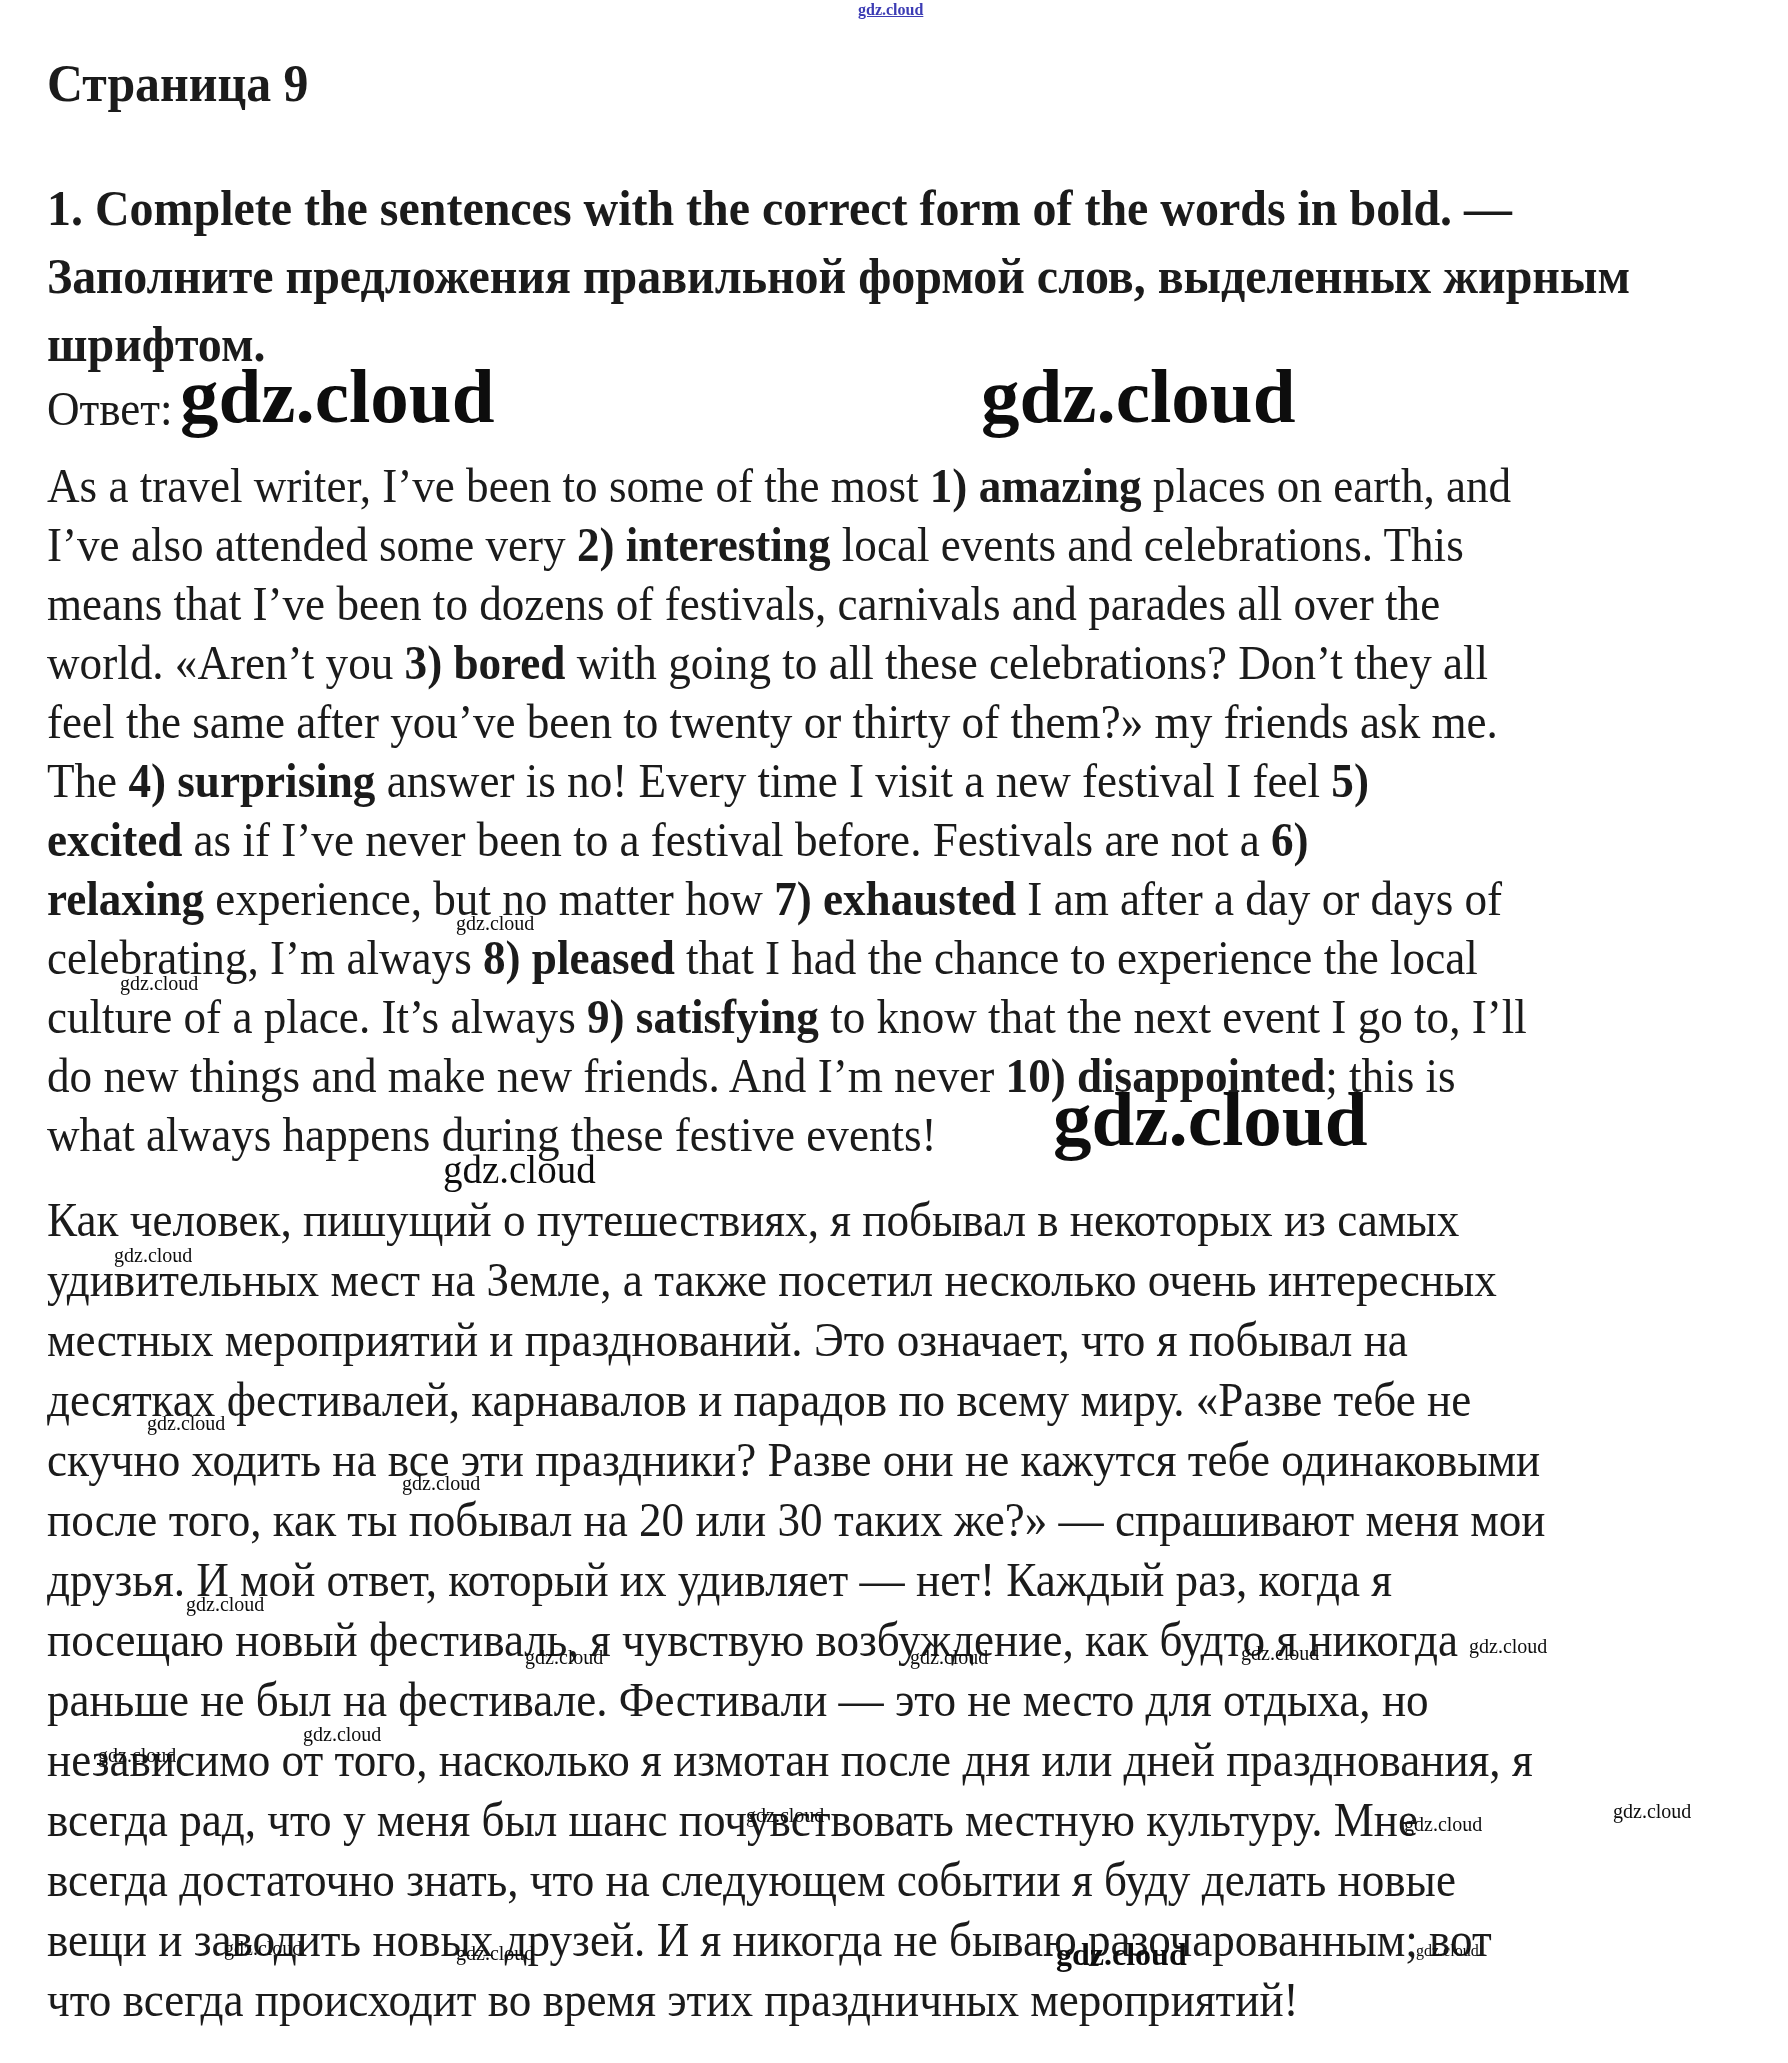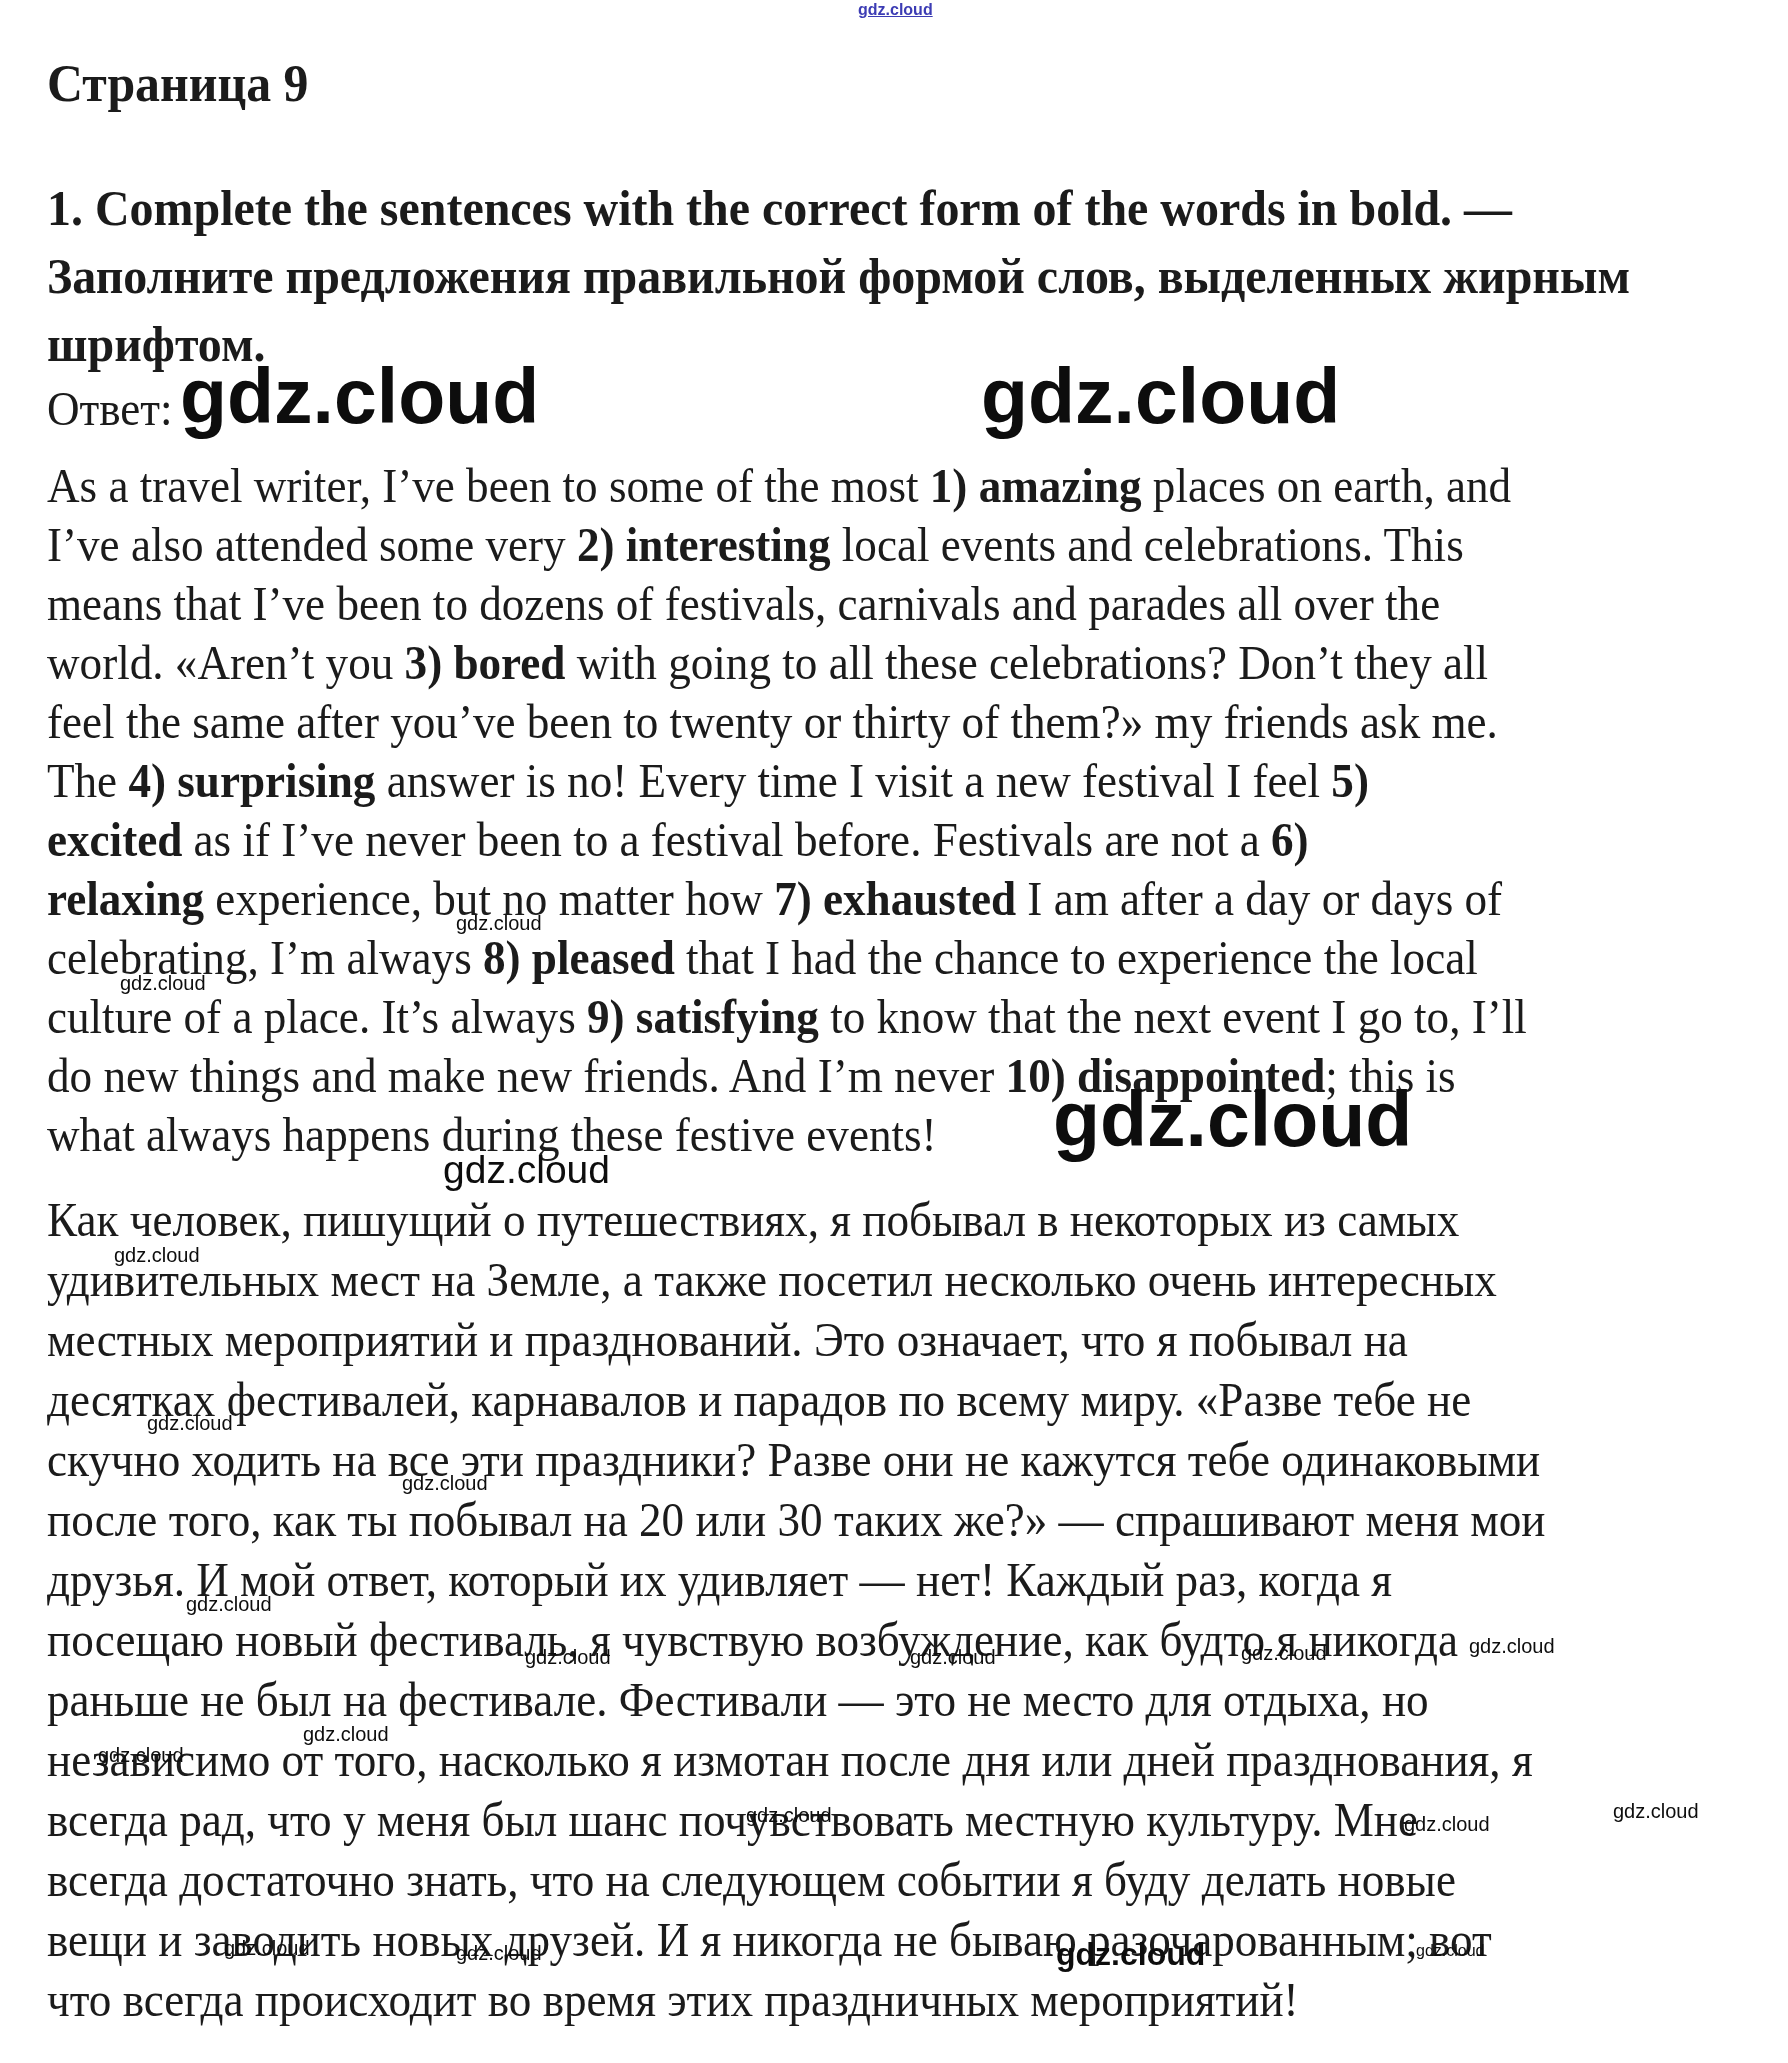--- a/index.html
+++ b/index.html
@@ -17,21 +17,21 @@
   .line b{font-weight:bold;}
 
   #page-heading{left:47px;top:54px;font-size:53px;font-weight:bold;line-height:1.1;}
   #task-block{left:47px;top:174px;font-size:51px;font-weight:bold;line-height:68px;}
   #answer-label{left:47px;top:383px;font-size:48px;line-height:1.1;}
   #para-en{left:47px;top:456px;font-size:48px;line-height:59px;}
   #para-ru{left:47px;top:1190px;font-size:48px;line-height:60px;}
 
   .wm{
     position:absolute;
-    font-family:Liberation Sans, sans-serif;
+    font-family:Liberation Serif, serif;
     color:#0d0d0d;
     line-height:1;
     white-space:nowrap;
   }
   .wm-top{font-size:16px;color:#3c3cb4;font-weight:600;text-decoration:underline;}
   .wm-big{font-size:77px;font-weight:600;}
   .wm-med{font-size:39px;font-weight:500;}
   .wm-med2{font-size:32px;font-weight:600;}
   .wm-sm{font-size:20px;}
   .wm-xs{font-size:16px;}

